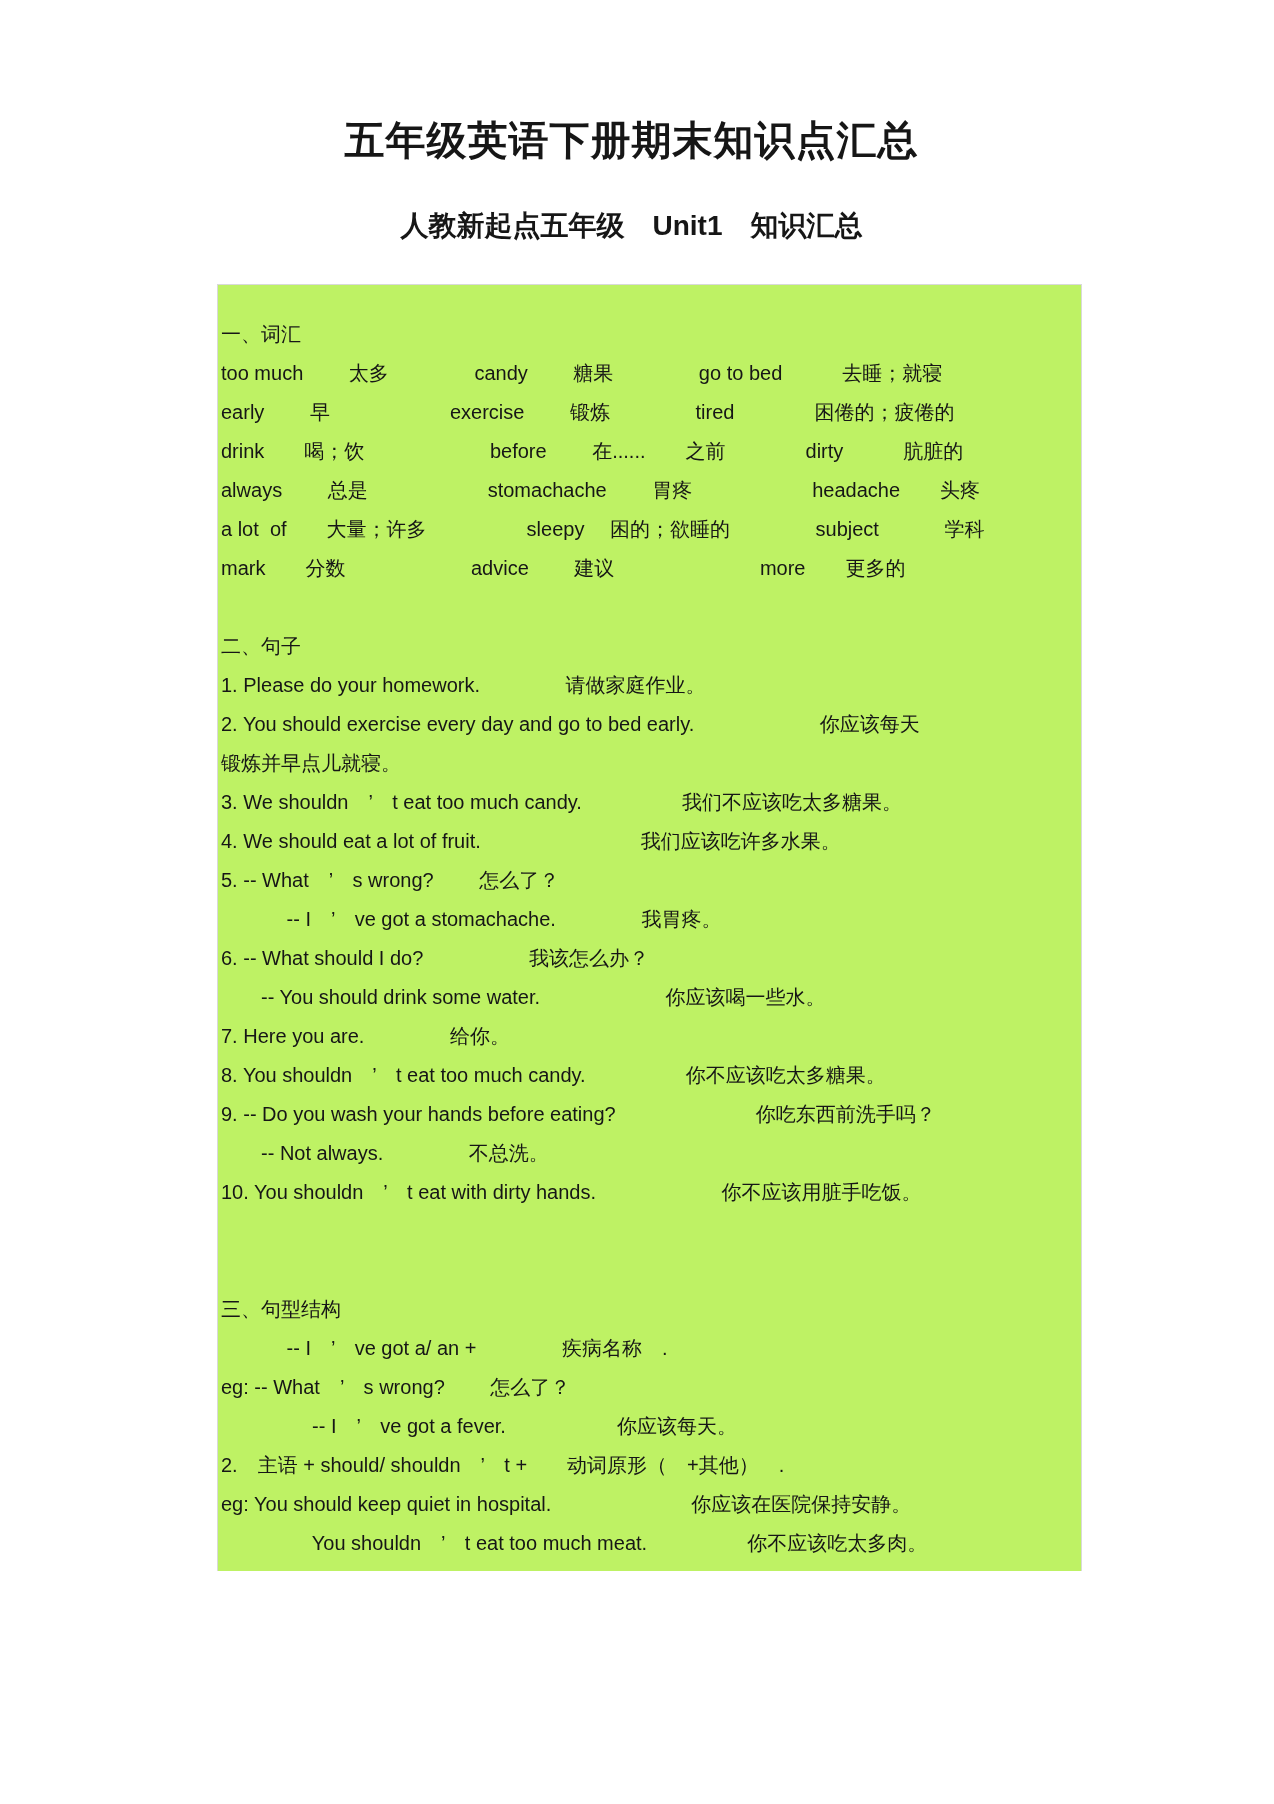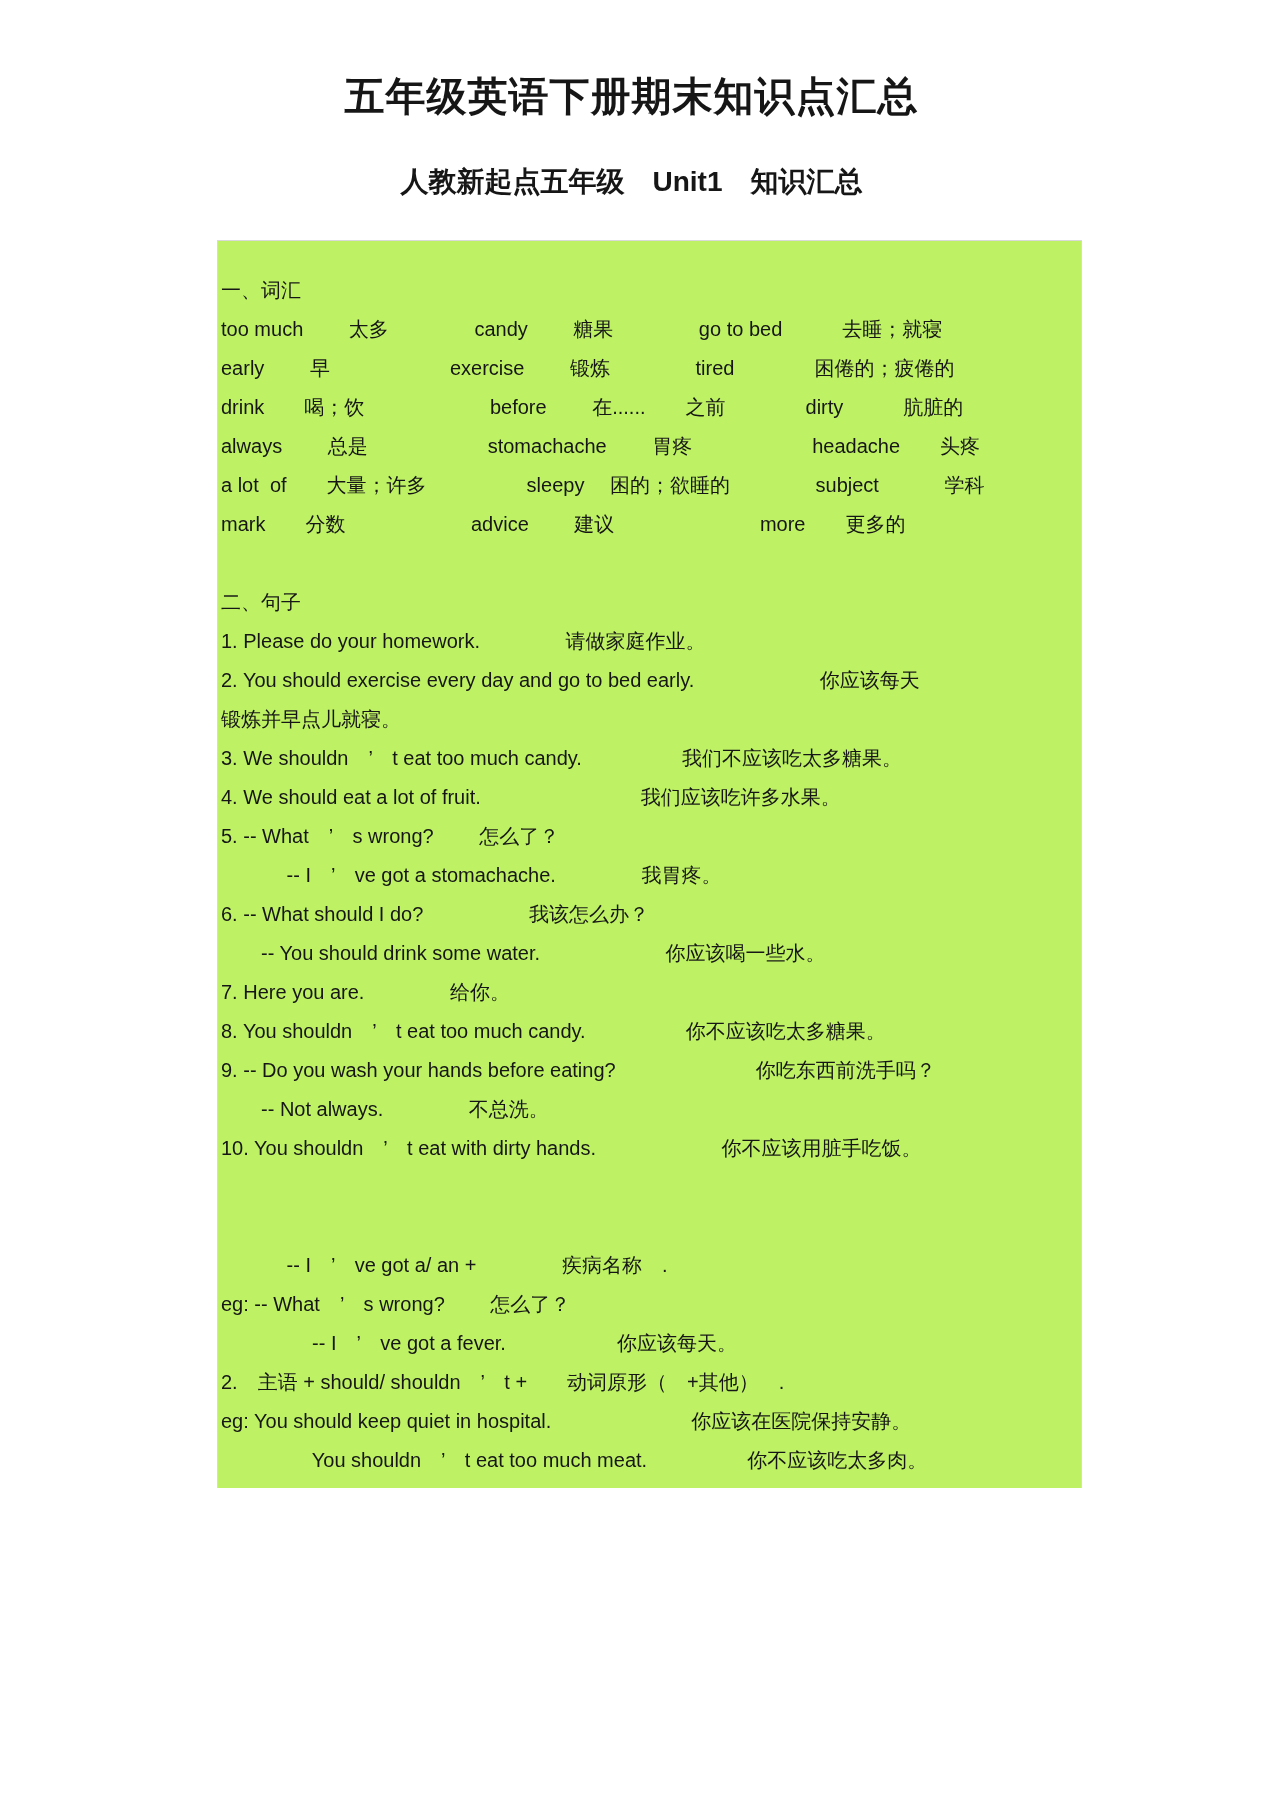--- a/index.html
+++ b/index.html
@@ -10,21 +10,21 @@
       color: #161616;
       font-family: "Liberation Sans", "DejaVu Sans", sans-serif;
     }
     body {
       width: 1274px;
       min-height: 1804px;
     }
     .doc {
       width: 901px;
       margin-left: 181px;
-      padding-top: 74px;
+      padding-top: 118px;
     }
     .title {
       margin: 0;
       text-align: center;
       font-size: 40px;
       line-height: 44px;
       font-weight: bold;
       letter-spacing: 1px;
       white-space: pre-wrap;
     }
@@ -86,20 +86,21 @@
     <div class="line">　　-- You should drink some water.　　　　　　 你应该喝一些水。</div>
     <div class="line">7. Here you are.　　　　 给你。</div>
     <div class="line">8. You shouldn　’　t eat too much candy.　　　　　你不应该吃太多糖果。</div>
     <div class="line">9. -- Do you wash your hands before eating?　　　　　　　你吃东西前洗手吗？</div>
     <div class="line">　　-- Not always.　　　　 不总洗。</div>
     <div class="line">10. You shouldn　’　t eat with dirty hands.　　　　　　 你不应该用脏手吃饭。</div>
 
     <div class="line blank"></div>
     <div class="line blank"></div>
 
+    <div class="line">三、句型结构</div>
     <div class="line">　　　 -- I　’　ve got a/ an +　　　　 疾病名称　.</div>
     <div class="line">eg: -- What　’　s wrong?　　 怎么了？</div>
     <div class="line">　　　　  -- I　’　ve got a fever.　　　　　  你应该每天。</div>
     <div class="line">2.　主语 + should/ shouldn　’　t +　　动词原形（　+其他）　.</div>
     <div class="line">eg: You should keep quiet in hospital.　　　　　　　你应该在医院保持安静。</div>
     <div class="line">　　　　  You shouldn　’　t eat too much meat.　　　　　你不应该吃太多肉。</div>
 
   </div>
 </div>
 

